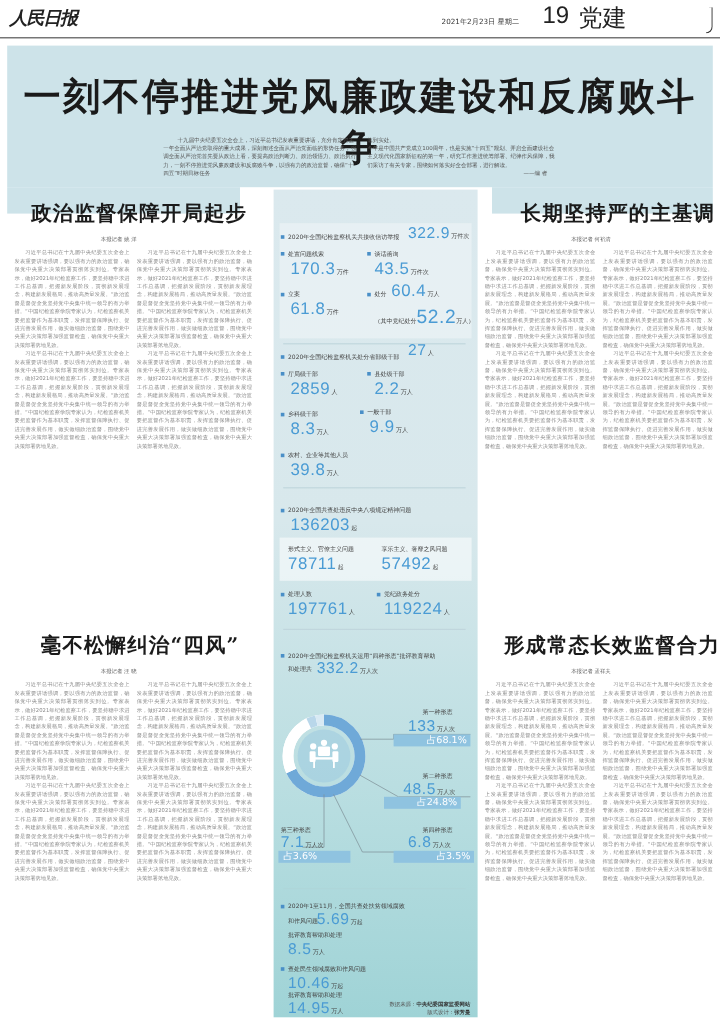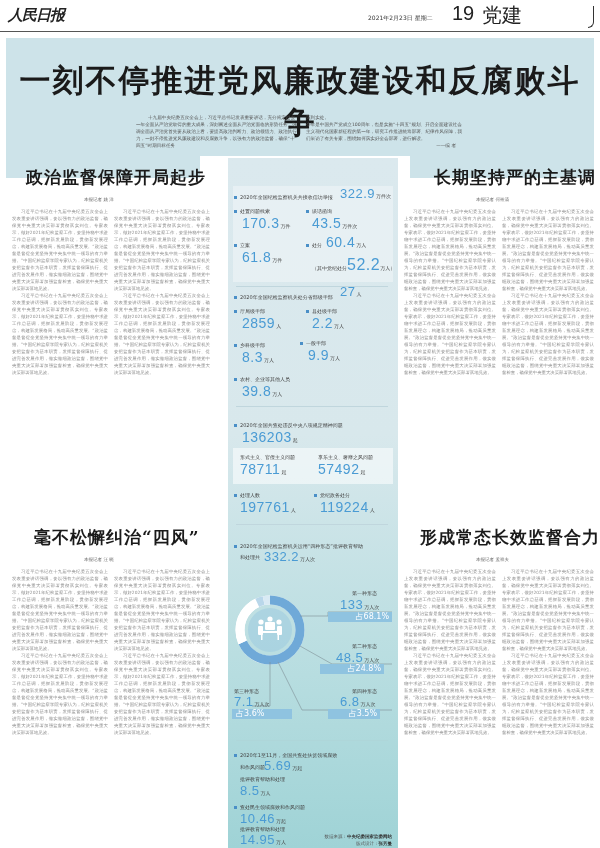--- a/index.html
+++ b/index.html
@@ -211,21 +211,21 @@
   <div class="lbl" style="left:124px;top:485px;">第二种形态</div>
   <div class="num" style="left:108px;top:492px;"><span>48.5</span><small>万人次</small></div>
   <div class="pct" style="left:92px;top:506px;width:64px;">占24.8%</div>
 
   <div class="lbl" style="left:6px;top:530px;">第三种形态</div>
   <div class="num" style="left:6px;top:536px;"><span>7.1</span><small>万人次</small></div>
   <div class="pct" style="left:4px;top:551px;width:60px;text-align:left;padding-left:4px;">占3.6%</div>
 
   <div class="lbl" style="left:124px;top:530px;">第四种形态</div>
   <div class="num" style="left:112px;top:536px;"><span>6.8</span><small>万人次</small></div>
-  <div class="pct" style="left:100px;top:551px;width:52px;">占3.5%</div>
+  <div class="pct" style="left:100px;top:551px;width:67px;">占3.5%</div>
 
   <div class="hr" style="top:582px;background:#aed6d9;"></div>
 
   <div class="lbl" style="left:6px;top:594px;"><span class="bul"></span><span>2020年1至11月，全国共查处扶贫领域腐败</span></div>
   <div class="lbl" style="left:12px;top:606px;">和作风问题</div>
   <div class="num" style="left:36px;top:600px;"><span>5.69</span><small>万起</small></div>
   <div class="lbl" style="left:12px;top:618px;">批评教育帮助和处理</div>
   <div class="num" style="left:12px;top:625px;"><span>8.5</span><small>万人</small></div>
 
   <div class="lbl" style="left:6px;top:646px;"><span class="bul"></span><span>查处民生领域腐败和作风问题</span></div>

